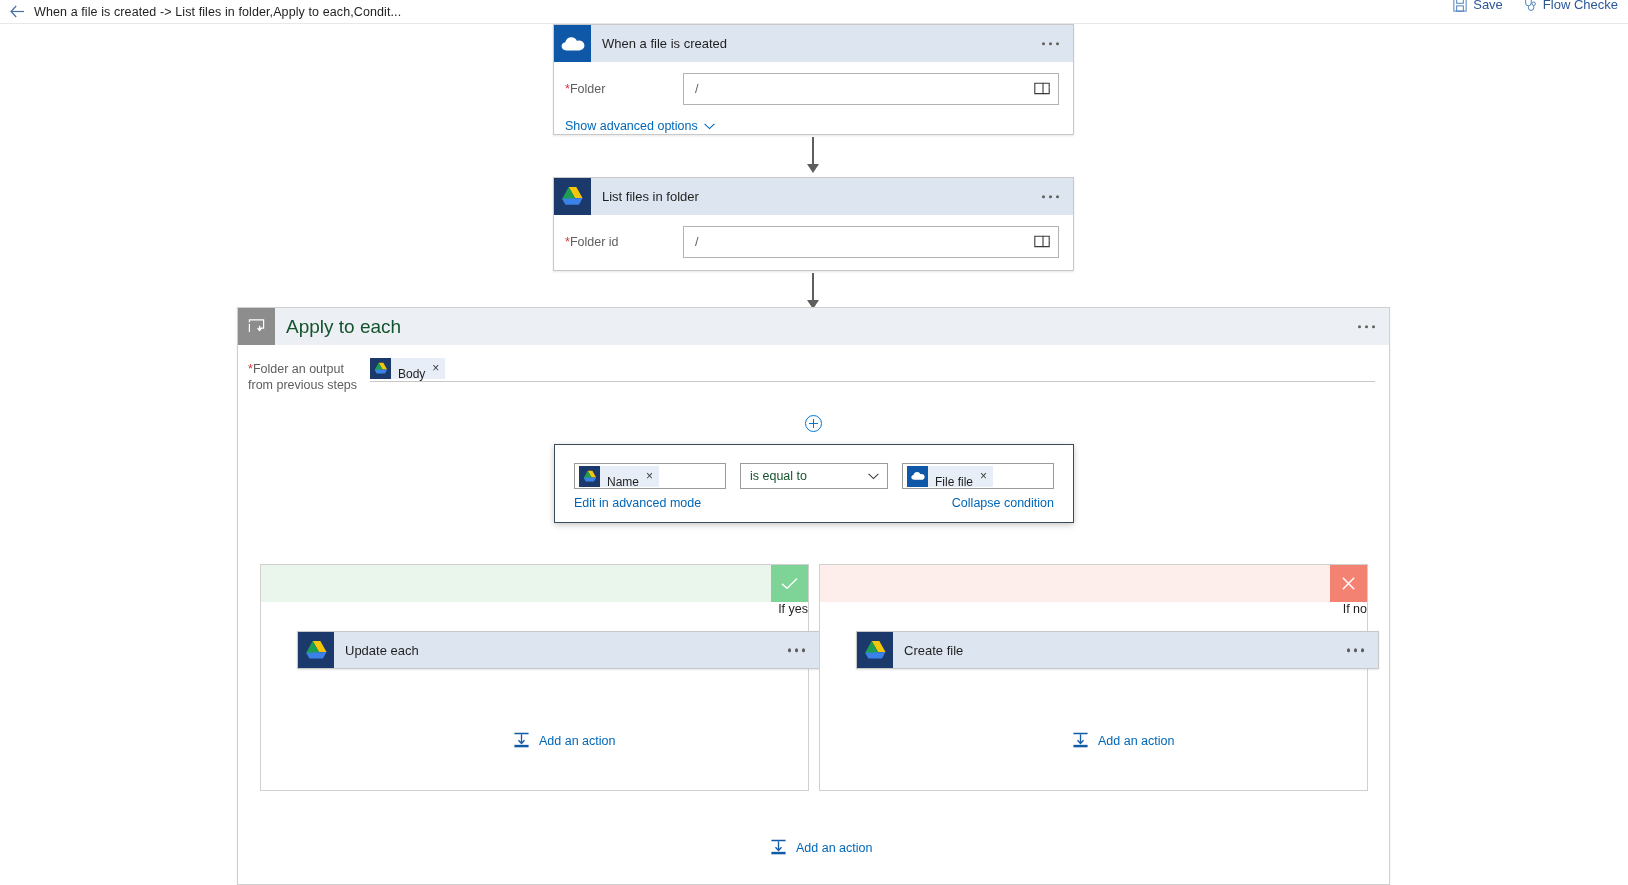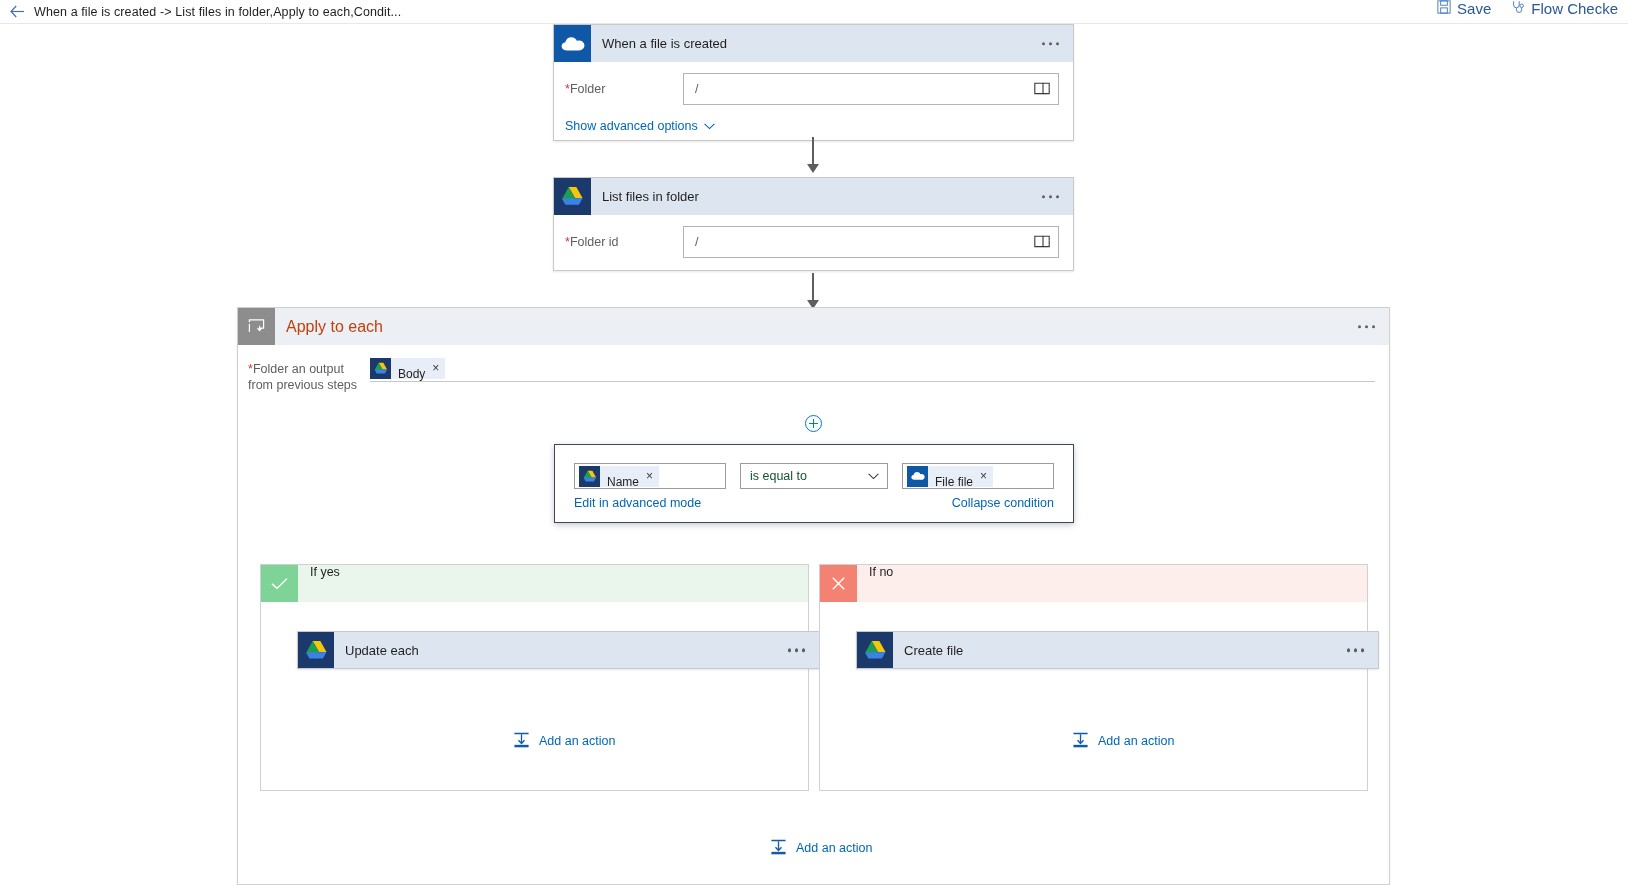--- a/index.html
+++ b/index.html
@@ -27,23 +27,23 @@
   .back-btn svg { display:block; }
   .breadcrumb {
     font-size: 12.5px; color: #201f1e;
     white-space: nowrap; letter-spacing: .1px;
   }
   .topbar-right {
     position: absolute; right: 0; top: 0;
     height: 24px; display: flex; align-items: center;
   }
   .cmd {
-    display: flex; align-items: flex-start; gap: 6px;
-    height: 24px; padding: 0 10px;
-    font-size: 15px; color: #2b5797; cursor: pointer;
+    display: flex; align-items: flex-end; gap: 6px;
+    height: 24px; padding: 12px 10px;
+    font-size: 13px; color: #2b5797; cursor: pointer;
     white-space: nowrap;
   }
   .cmd svg { display:block; }
 
   
   .canvas { position: absolute; top: 24px; left: 0; width: 1628px; height: 861px; background: #fff; }
 
   
   .card {
     position: absolute;
@@ -97,21 +97,21 @@
   }
   .browse-btn {
     position: absolute; right: 9px; top: 50%;
     transform: translateY(-50%);
     width: 16px; height: 16px; cursor: pointer;
   }
   .link {
     font-size: 12.5px; color: #0067b8; cursor: pointer;
     display: inline-flex; align-items: center; gap: 6px;
   }
-  .adv-row { padding: 11px 14px 6px 11px; }
+  .adv-row { padding: 11px 14px 0 11px; }
 
   
   .connector { position: absolute; width: 2px; background: #605e5c; }
   .arrowhead {
     position: absolute; width: 0; height: 0;
     border-left: 6px solid transparent;
     border-right: 6px solid transparent;
     border-top: 9px solid #605e5c;
   }
 
@@ -124,21 +124,21 @@
   }
   .scope-head {
     height: 37px; background: #eceff3;
     display: flex; align-items: center; position: relative;
   }
   .scope-icon {
     width: 37px; height: 37px; flex: 0 0 37px;
     background: #8d8d8d;
     display: flex; align-items: center; justify-content: center;
   }
-  .scope-title { font-size: 16px; color: #c2410c; margin-left: 11px; }
+  .scope-title { font-size: 19px; color: #14532d; margin-left: 11px; }
 
   .scope-field {
     display: flex; align-items: flex-start;
     padding: 12px 14px 0 10px;
   }
   .scope-label {
     font-size: 12.5px; color: #605e5c;
     width: 122px; flex: 0 0 122px; line-height: 1.3;
     padding-top: 4px;
   }
@@ -208,21 +208,21 @@
     padding: 7px 19px 12px 19px;
   }
 
   
   .branch {
     position: absolute;
     background: #ffffff;
     border: 1px solid #d0d0d0;
   }
   .branch-head {
-    height: 37px; display: flex; align-items: flex-start;
+    height: 37px; display: flex; align-items: flex-end; flex-direction: column;
   }
   .branch-head.yes { background: #eaf6ec; }
   .branch-head.no  { background: #fdeeec; }
   .branch-badge {
     width: 37px; height: 37px; flex: 0 0 37px;
     display: flex; align-items: center; justify-content: center;
   }
   .branch-badge.yes { background: #7ed396; }
   .branch-badge.no  { background: #f48272; }
   .branch-title { font-size: 12.5px; color: #201f1e; margin-left: 12px; }

